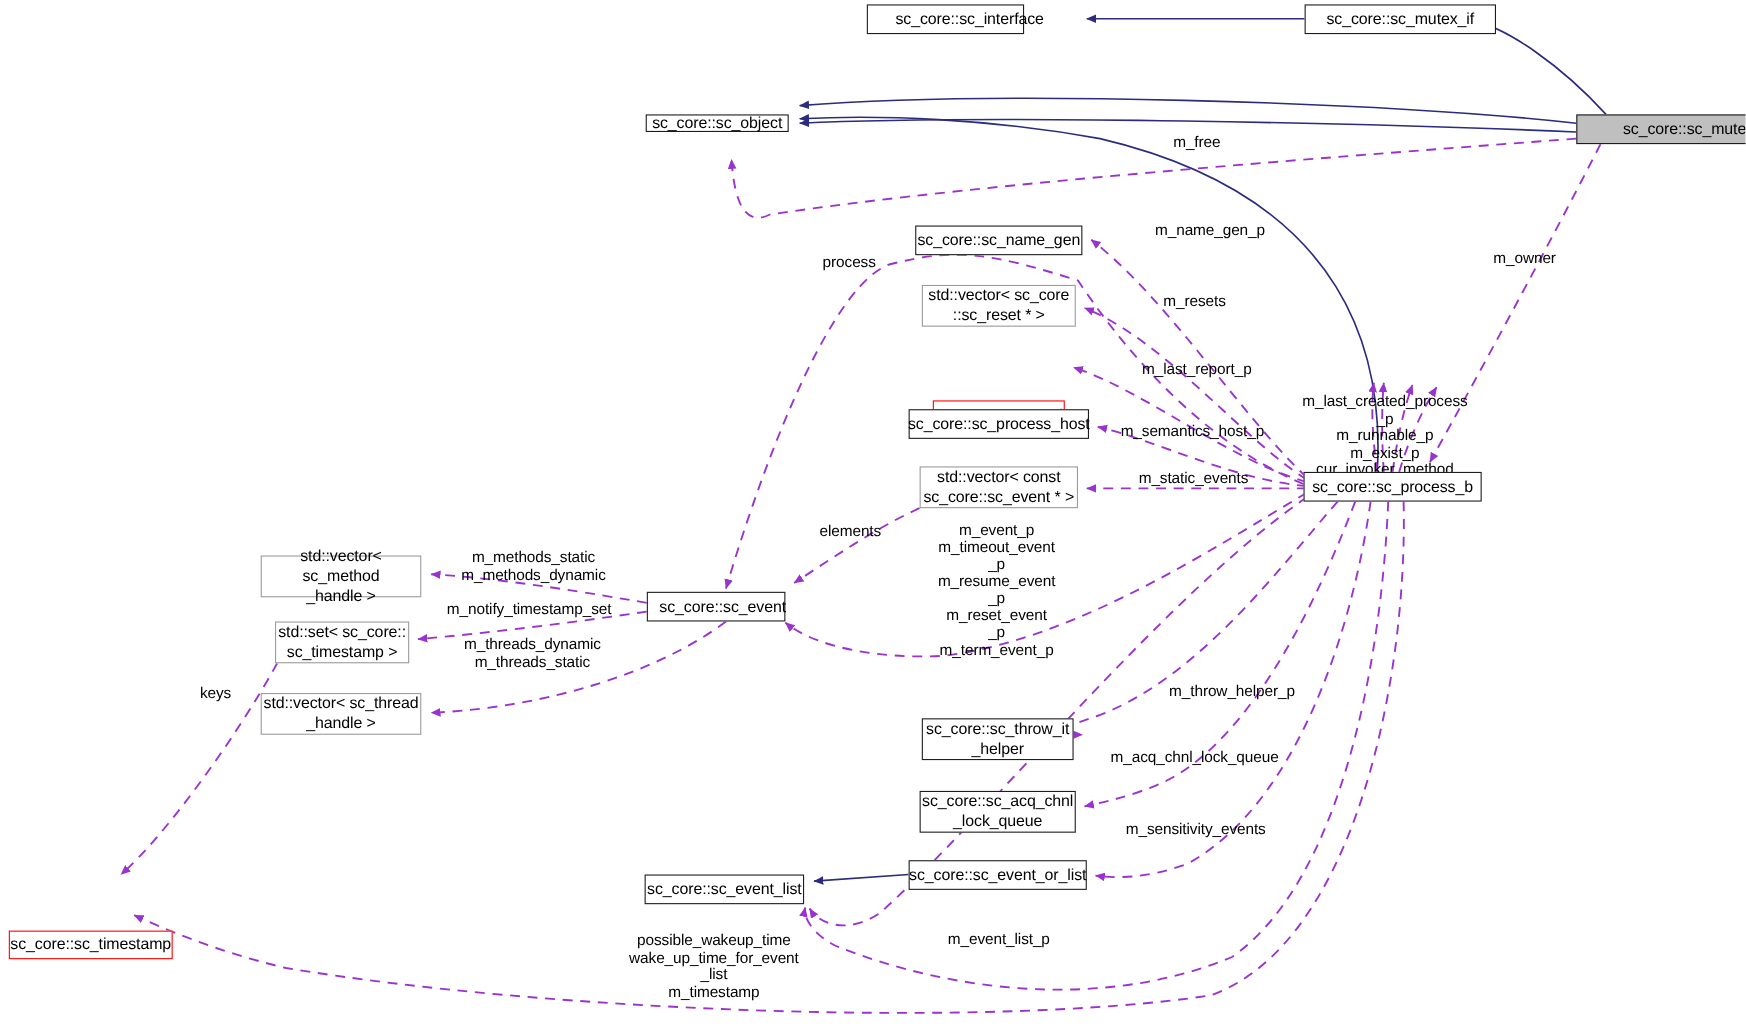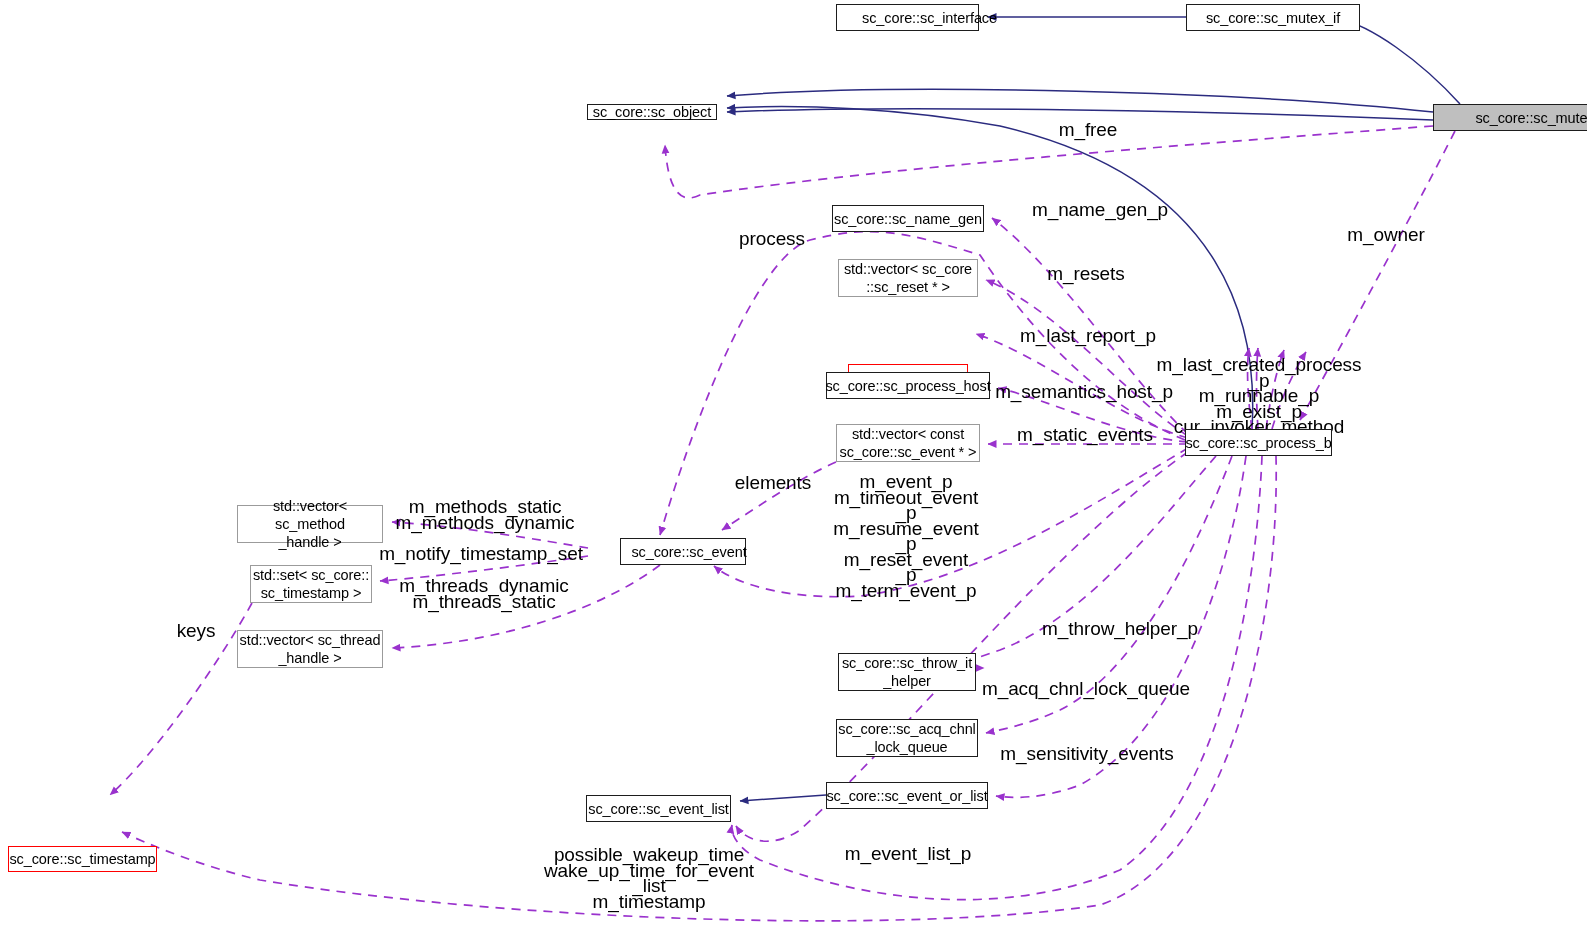--- a/index.html
+++ b/index.html
@@ -25,21 +25,21 @@
     white-space:pre-line;
     z-index:3;
   }
   .node.black{border:1.6px solid #1d1d1d;}
   .node.gray{border:1.2px solid #9b9b9b;}
   .node.red{border:1.6px solid #ff0000;margin-top:43px;}
   .node.filled{background:#bfbfbf;border:1.6px solid #1d1d1d;}
 
   .elabel{
     position:absolute;
-    font-size:19px;
+    font-size:14px;
     line-height:15.5px;
     color:#000000;
     text-align:center;
     white-space:pre-line;
     z-index:2;
     transform:translateX(-50%);
     letter-spacing:-0.1px;
   }
 </style>
 </head>
@@ -93,35 +93,35 @@
       <path d="M1216,456 C1160,520 1090,615 1000,650 C960,664 940,668 984,668" marker-end="url(#purple-arrow)"></path>
       <path d="M1232,456 C1200,540 1140,670 1060,710 C1030,724 1000,730 986,733" marker-end="url(#purple-arrow)"></path>
       <path d="M1246,456 C1230,570 1180,730 1080,785 C1040,800 1010,798 996,796" marker-end="url(#purple-arrow)"></path>
       <path d="M1262,456 C1256,600 1220,800 1120,870 C1000,920 860,900 760,860 C740,850 730,835 732,825" marker-end="url(#purple-arrow)"></path>
       <path d="M1188,452 C1060,540 900,740 800,830 C770,850 745,840 736,826" marker-end="url(#purple-arrow)"></path>
       <path d="M1276,456 C1280,620 1230,860 1100,905 C900,935 500,920 260,880 C200,866 150,845 122,832" marker-end="url(#purple-arrow)"></path>
     </g>
   </svg>
 
   <div id="nodes">
-      <div class="node black" style="left: 836px; top: 4px; width: 143px; height: 27px; padding-left: 44px;">sc_core::sc_interface</div>
+      <div class="node black" style="left: 788px; top: 4px; width: 143px; height: 27px; padding-left: 44px;">sc_core::sc_interface</div>
       <div class="node black" style="left: 1186px; top: 4px; width: 174px; height: 27px;">sc_core::sc_mutex_if</div>
       <div class="node filled" style="left: 1433px; top: 104px; width: 160px; height: 27px; padding-left: 44px;">sc_core::sc_mutex</div>
       <div class="node black" style="left: 587px; top: 104px; width: 130px; height: 16px;">sc_core::sc_object</div>
       <div class="node black" style="left: 832px; top: 205px; width: 152px; height: 27px;">sc_core::sc_name_gen</div>
       <div class="node gray" style="left: 838px; top: 259px; width: 140px; height: 38px;">std::vector&lt; sc_core
 ::sc_reset * &gt;</div>
       <div class="node red" style="left: 848px; top: 321px; width: 120px; height: 26px;">sc_core::sc_report</div>
       <div class="node black" style="left: 826px; top: 372px; width: 164px; height: 27px;">sc_core::sc_process_host</div>
       <div class="node gray" style="left: 836px; top: 424px; width: 144px; height: 38px;">std::vector&lt; const
 sc_core::sc_event * &gt;</div>
-      <div class="node black" style="left: 1185px; top: 429px; width: 147px; height: 27px;">sc_core::sc_process_b</div>
+      <div class="node black" style="left: 1185px; top: 429px; width: 162px; height: 27px;">sc_core::sc_process_b</div>
       <div class="node gray" style="left: 237px; top: 505px; width: 146px; height: 38px;">std::vector&lt; sc_method
 _handle &gt;</div>
-      <div class="node black" style="left: 620px; top: 538px; width: 126px; height: 27px; padding-left: 12px;">sc_core::sc_event</div>
+      <div class="node black" style="left: 588px; top: 538px; width: 126px; height: 27px; padding-left: 12px;">sc_core::sc_event</div>
       <div class="node gray" style="left: 250px; top: 565px; width: 122px; height: 38px;">std::set&lt; sc_core::
 sc_timestamp &gt;</div>
       <div class="node gray" style="left: 237px; top: 630px; width: 146px; height: 38px;">std::vector&lt; sc_thread
 _handle &gt;</div>
       <div class="node black" style="left: 838px; top: 653px; width: 138px; height: 38px;">sc_core::sc_throw_it
 _helper</div>
       <div class="node black" style="left: 836px; top: 719px; width: 142px; height: 38px;">sc_core::sc_acq_chnl
 _lock_queue</div>
       <div class="node black" style="left: 826px; top: 782px; width: 162px; height: 27px;">sc_core::sc_event_or_list</div>
       <div class="node black" style="left: 586px; top: 795px; width: 145px; height: 27px;">sc_core::sc_event_list</div>

